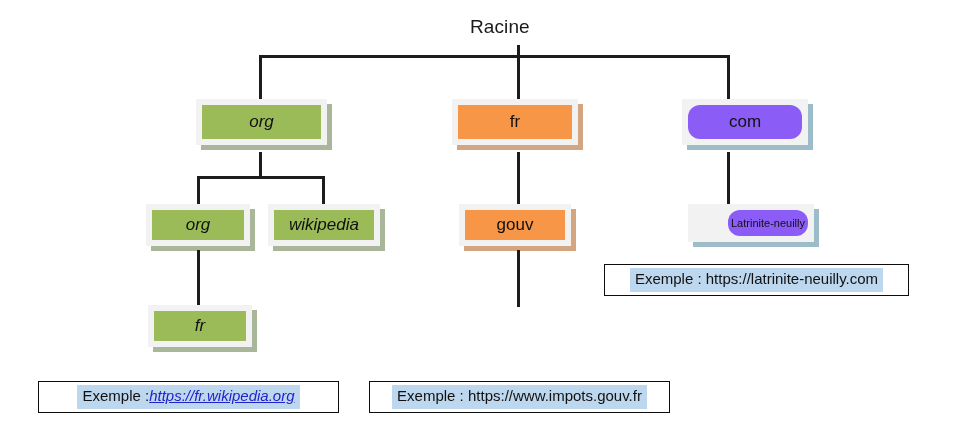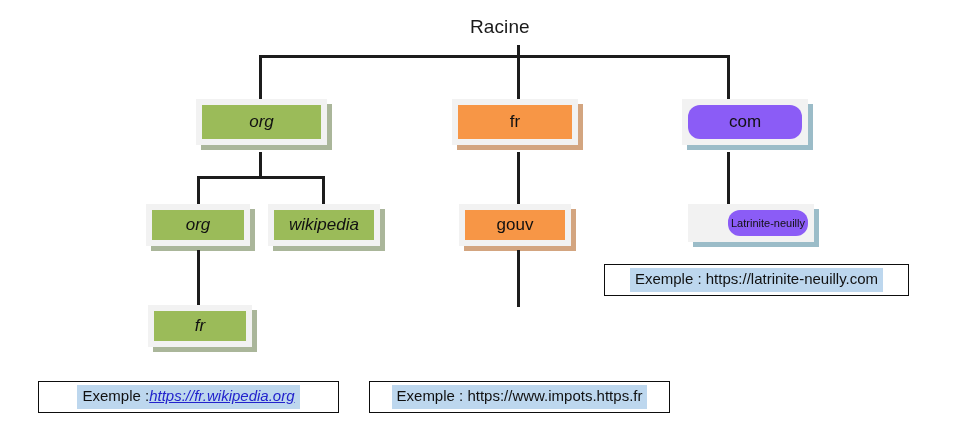--- a/index.html
+++ b/index.html
@@ -144,20 +144,20 @@
   <div class="node green" style="left:148px; top:305px; width:104px; height:42px;">
     <span class="fill">fr</span>
   </div>
 
 
   <div class="caption" style="left:38px; top:381px; width:301px; height:32px;">
     <span class="hl"><span>Exemple :</span><span class="link">https://fr.wikipedia.org</span></span>
   </div>
 
   <div class="caption" style="left:369px; top:381px; width:301px; height:32px;">
-    <span class="hl"><span>Exemple : </span><span>https://www.impots.https.fr</span></span>
+    <span class="hl"><span>Exemple : </span><span>https://www.impots.gouv.fr</span></span>
   </div>
 
   <div class="caption" style="left:604px; top:264px; width:305px; height:32px;">
     <span class="hl"><span>Exemple : </span><span>https://latrinite-neuilly.com</span></span>
   </div>
 
 </div>
 
 </body></html>

